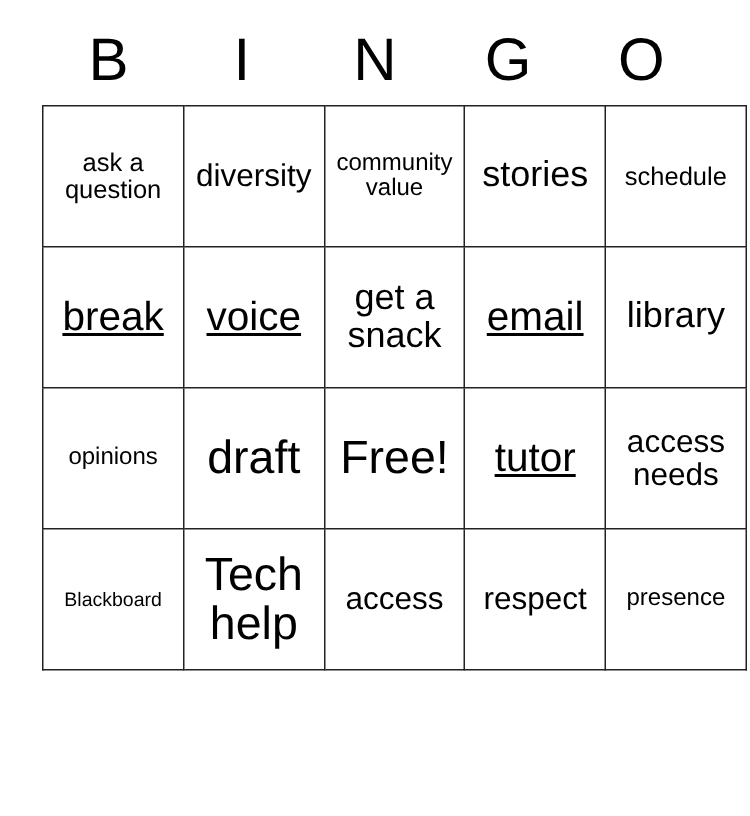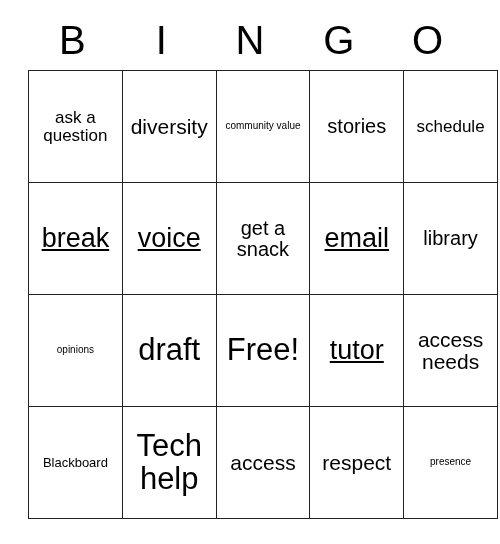--- a/index.html
+++ b/index.html
@@ -43,39 +43,39 @@
   
   .grid {
     width: 444px;
     border-collapse: collapse;
     table-layout: fixed;
   }
   .grid td {
     width: 88.8px;
     height: 89px;
     border: 1px solid #222222;
-    padding: 11px 2px;
+    padding: 2px 2px;
     text-align: center;
     vertical-align: middle;
     overflow: hidden;
   }
   .cell-text {
     display: block;
     line-height: 1.04;
     word-wrap: break-word;
     color: #000;
   }
 
   
   .fs-xxl { font-size: 31px; }
   .fs-xl  { font-size: 27px; text-decoration: underline; }
-  .fs-l   { font-size: 20px; text-align: center; }
+  .fs-l   { font-size: 24px; text-align: center; }
   .fs-m   { font-size: 21px; }
   .fs-s   { font-size: 17px; }
-  .fs-xs  { font-size: 10px; }
+  .fs-xs  { font-size: 16px; }
   .fs-xxs { font-size: 13px; }
   .fs-tiny{ font-size: 12px; }
 </style>
 </head>
 <body>
 
 <div id="bingo-card">
 
   <div class="header-row">
     <div class="header-letter">B</div>

